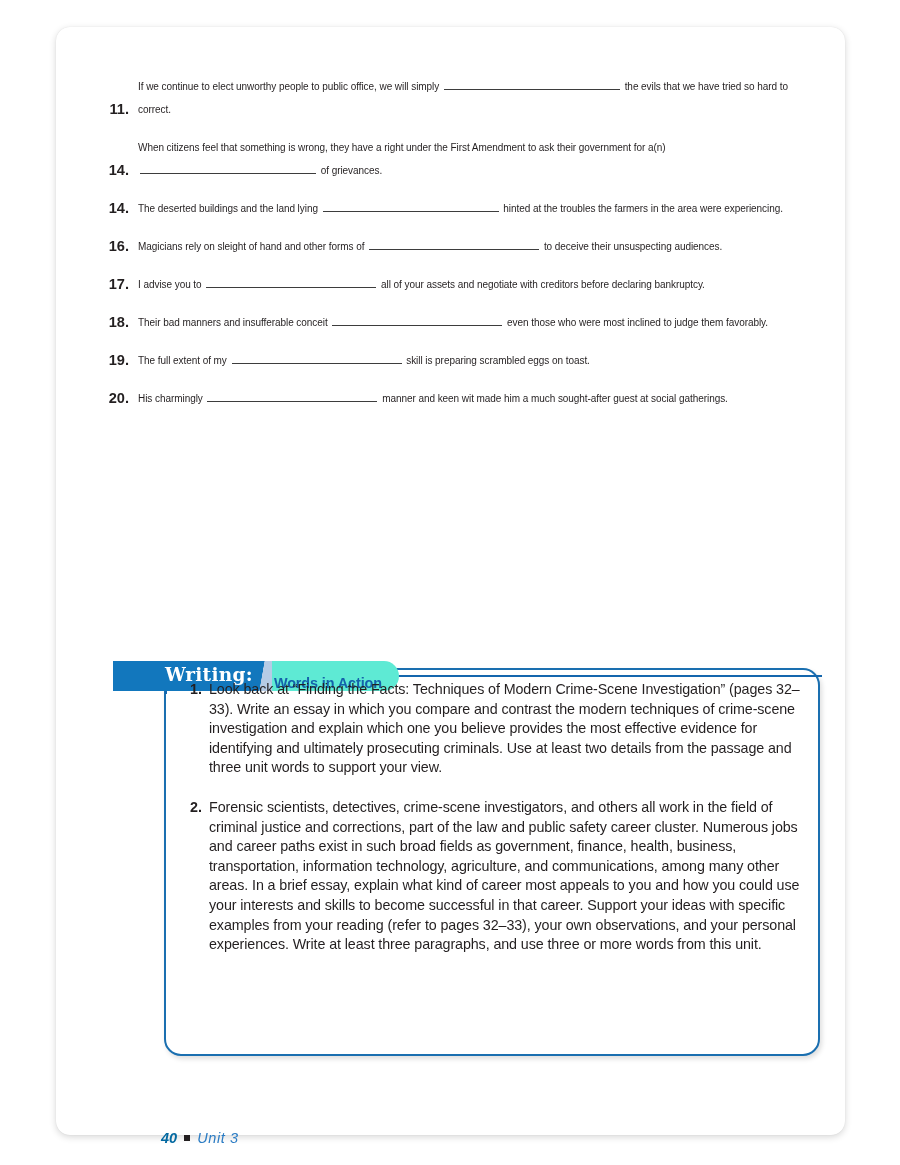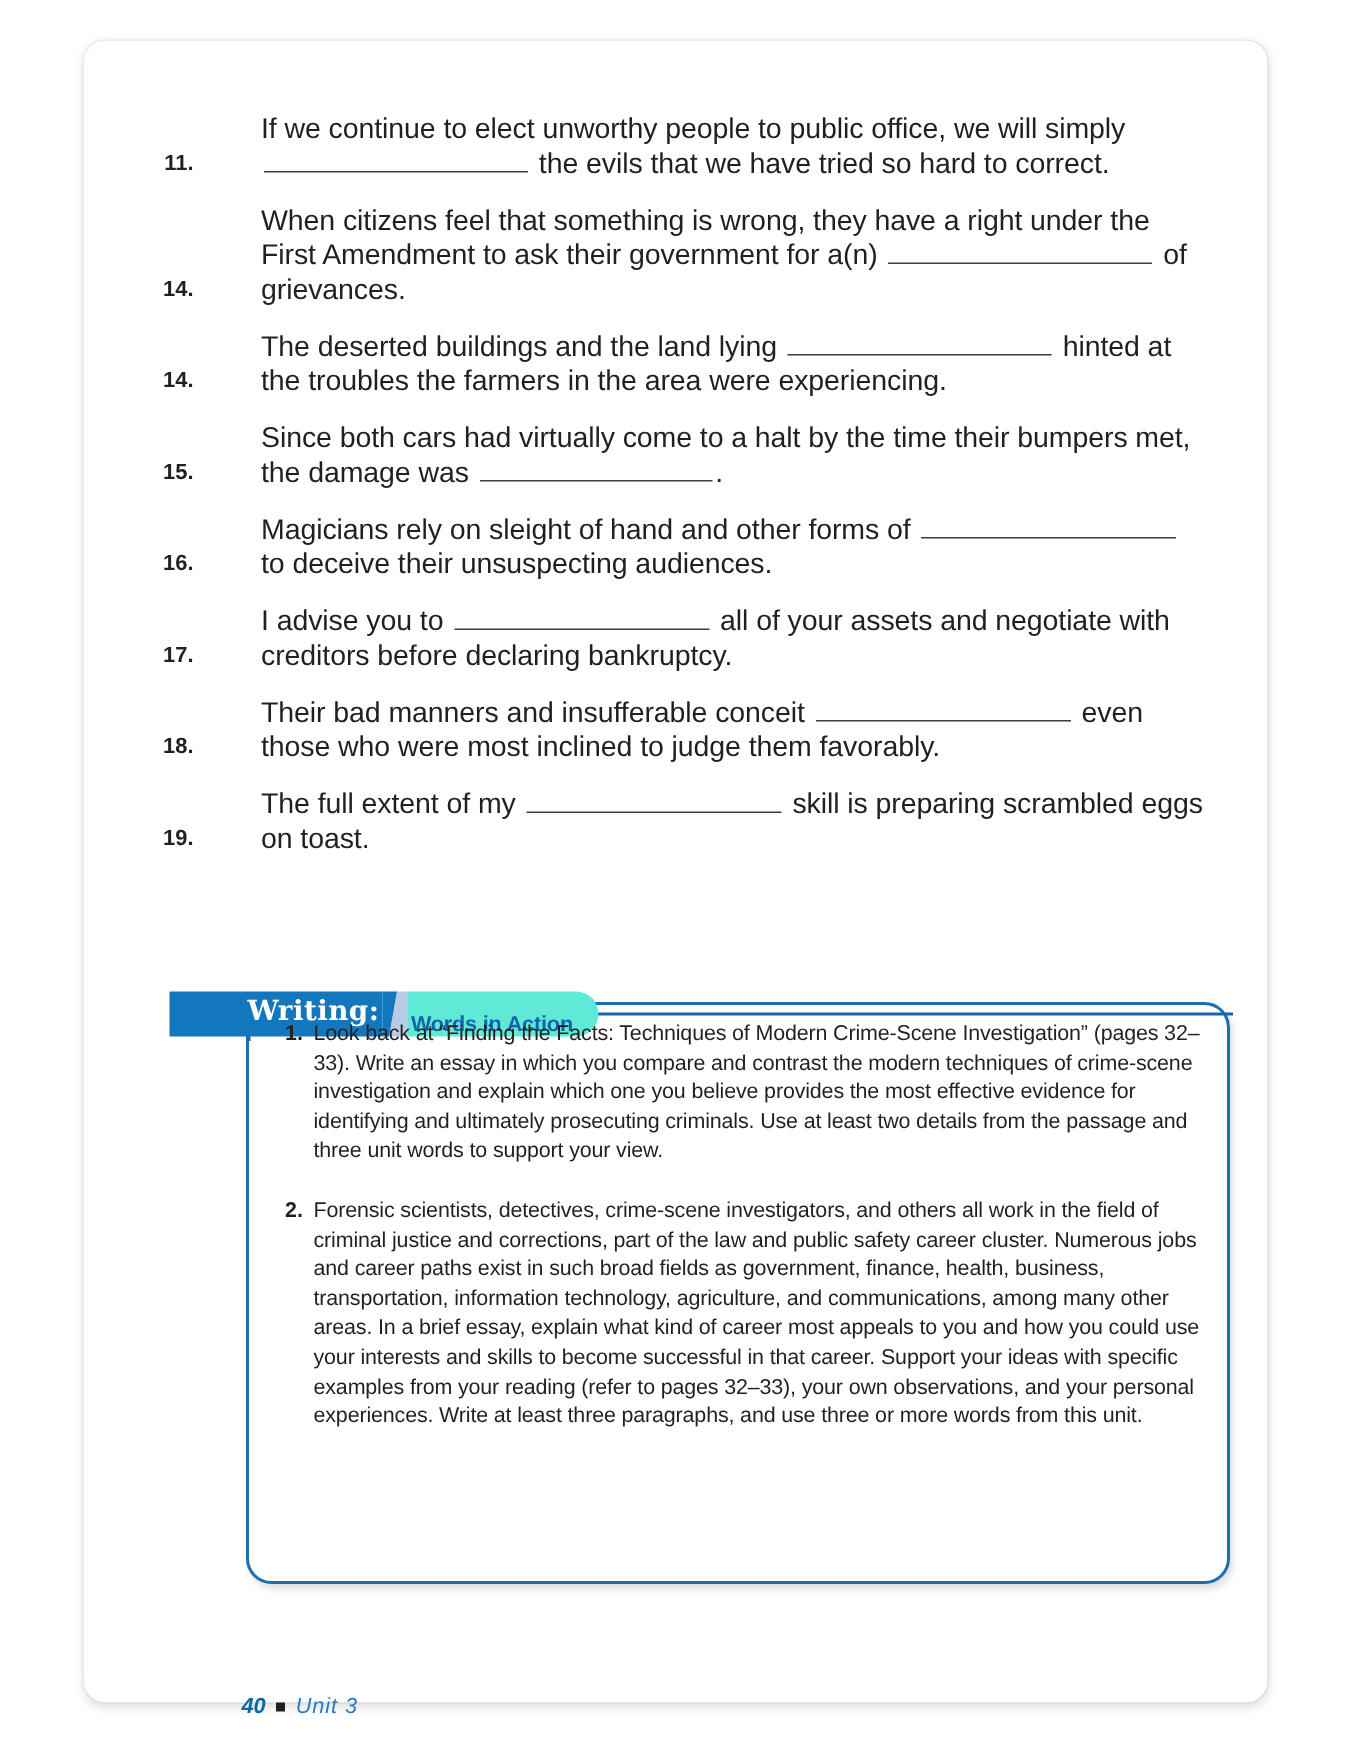--- a/index.html
+++ b/index.html
@@ -44,24 +44,23 @@
     flex: 0 0 33px;
     text-align: right;
     padding-right: 9px;
     font-weight: bold;
     font-size: 14.6px;
     line-height: 23px;
     box-sizing: border-box;
   }
   .ex-body {
     flex: 1 1 auto;
-    font-size: 19px;
+    font-size: 10px;
     line-height: 23px;
     letter-spacing: -0.06px;
-    margin-left: 36px;
   }
   .blank {
     display: inline-block;
     vertical-align: baseline;
     border-bottom: 1.6px solid #3d3d3d;
     height: 0.82em;
     margin: 0 2px;
   }
   .blank.w-long  { width: 176px; }
   .blank.w-mid   { width: 170px; }
@@ -234,38 +233,38 @@
       </div>
       <div class="ex-item">
         <div class="ex-num">14.</div>
         <div class="ex-body"><span>When citizens feel that something is wrong, they have a right under the First Amendment to ask their government for a(n) </span><span class="blank w-long"></span><span> of grievances.</span></div>
       </div>
       <div class="ex-item">
         <div class="ex-num">14.</div>
         <div class="ex-body"><span>The deserted buildings and the land lying </span><span class="blank w-long"></span><span> hinted at the troubles the farmers in the area were experiencing.</span></div>
       </div>
       <div class="ex-item">
-        <div class="ex-num">15.</div>
-        <div class="ex-body"><span>Since both cars had virtually come to a halt by the time their bumpers met, the damage was </span><span class="blank w-short"></span><span>.</span></div>
-      </div>
-      <div class="ex-item">
         <div class="ex-num">16.</div>
         <div class="ex-body"><span>Magicians rely on sleight of hand and other forms of </span><span class="blank w-mid"></span><span> to deceive their unsuspecting audiences.</span></div>
       </div>
       <div class="ex-item">
         <div class="ex-num">17.</div>
         <div class="ex-body"><span>I advise you to </span><span class="blank w-mid"></span><span> all of your assets and negotiate with creditors before declaring bankruptcy.</span></div>
       </div>
       <div class="ex-item">
         <div class="ex-num">18.</div>
         <div class="ex-body"><span>Their bad manners and insufferable conceit </span><span class="blank w-mid"></span><span> even those who were most inclined to judge them favorably.</span></div>
       </div>
       <div class="ex-item">
         <div class="ex-num">19.</div>
         <div class="ex-body"><span>The full extent of my </span><span class="blank w-mid"></span><span> skill is preparing scrambled eggs on toast.</span></div>
+      </div>
+      <div class="ex-item">
+        <div class="ex-num">20.</div>
+        <div class="ex-body"><span>His charmingly </span><span class="blank w-mid"></span><span> manner and keen wit made him a much sought-after guest at social gatherings.</span></div>
       </div>
     </div>
 
   <div class="writing-section">
 
     <div class="banner-stem"></div>
     <div class="banner-rule"></div>
 
     <div class="writing-box"></div>
     <div class="writing-box-mask"></div>

